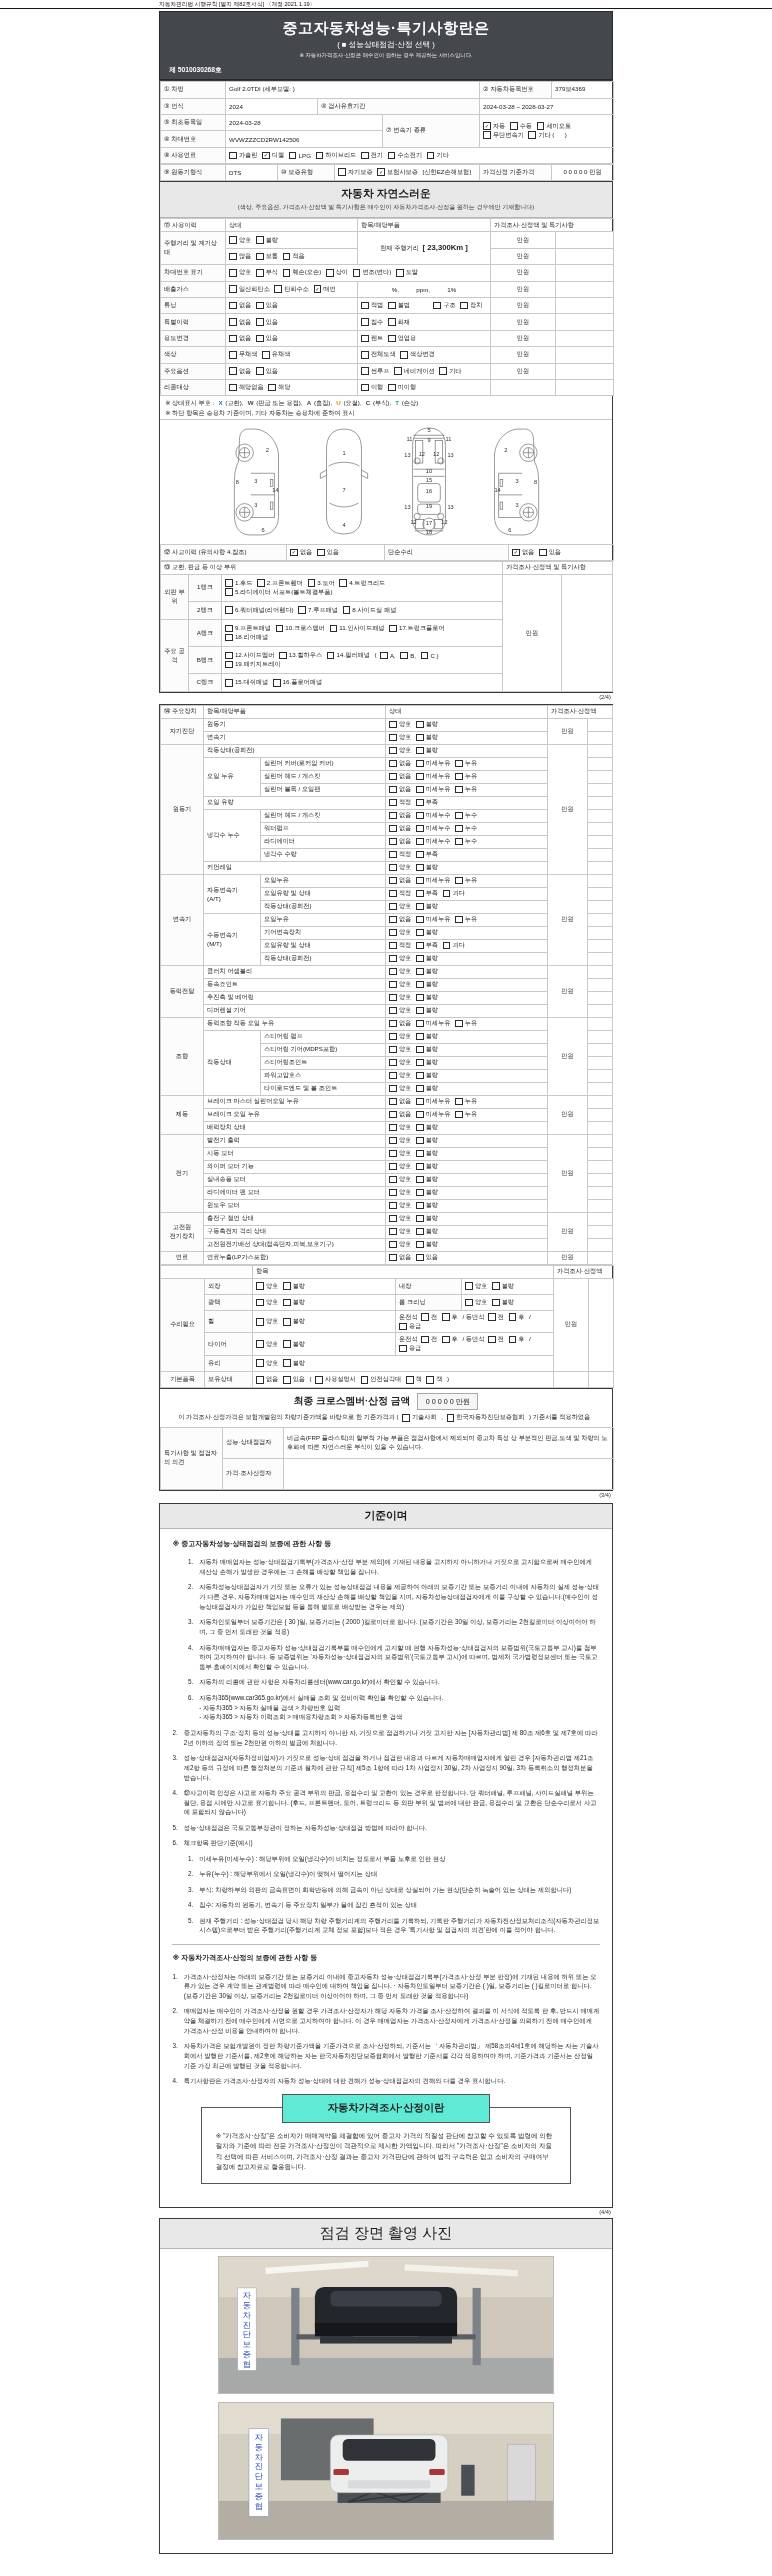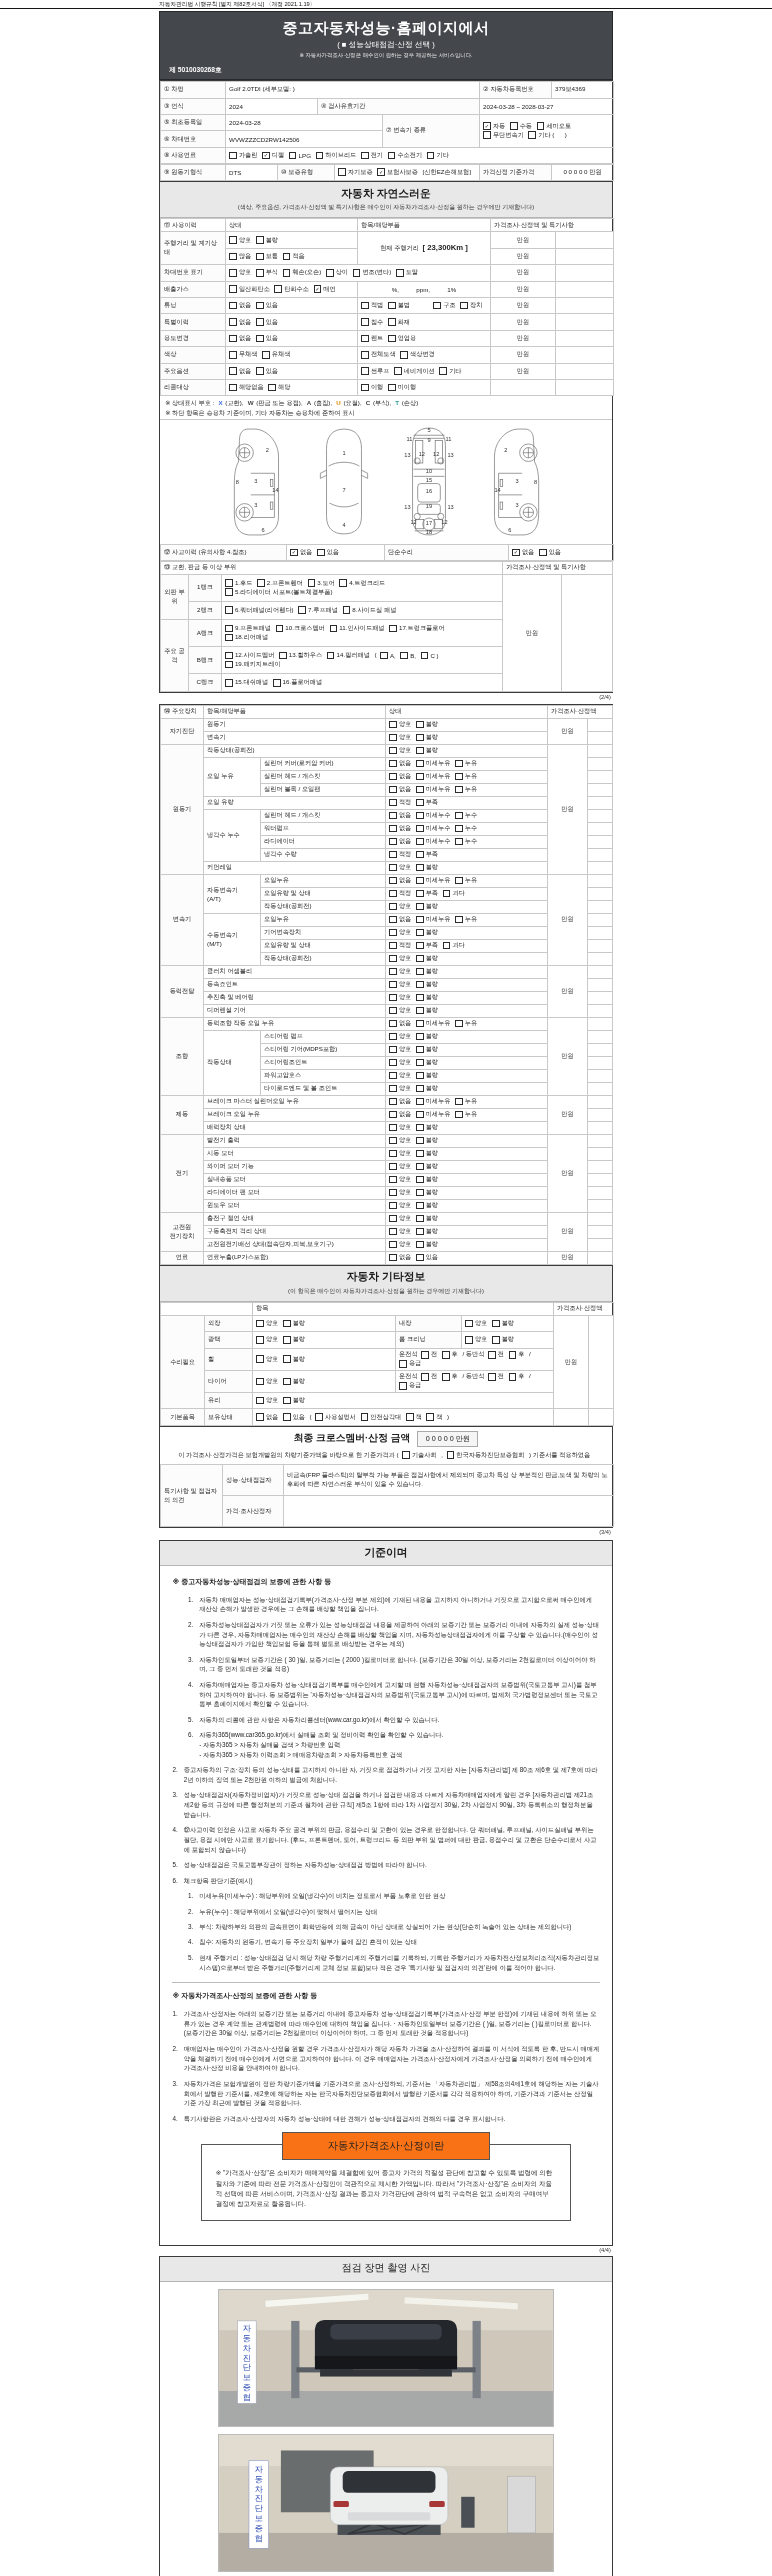--- a/index.html
+++ b/index.html
@@ -40,43 +40,43 @@
 .carsvg path,.carsvg rect,.carsvg circle,.carsvg line,.carsvg ellipse{fill:none;stroke:#6a6a6a;stroke-width:1.3;}
 .dev{background:#fcfcfc;text-align:left;white-space:pre-line;}
 .subcell{background:#fff;}
 .notice-body{padding:8.2px 12.4px 10.3px;font-size:6.3px;line-height:1.55;color:#1e1e1e;}
 .nh{font-size:7px;font-weight:bold;margin:2.1px 0 7.2px;}
 .ni{display:flex;margin:0 0 5.7px;}
 .ni .num{width:11.3px;min-width:11.3px;}
 .ni .txt{flex:1;white-space:pre-line;}
 .ind{margin-left:15.5px;}
 .valbox{border:0.8px solid #555;margin:20.6px 29px 13.4px;padding:0 13.4px 10.3px;position:relative;}
-.valbox .vt{border:0.8px solid #555;background:#f97316;width:206px;margin:-13.4px auto 8.2px;
- text-align:center;font-size:10.3px;font-weight:normal;padding:5.2px 0;}
+.valbox .vt{border:0.8px solid #555;background:#5eead4;width:206px;margin:-13.4px auto 8.2px;
+ text-align:center;font-size:10.3px;font-weight:bold;padding:5.2px 0;}
 .valbox .vx{font-size:6.5px;line-height:1.6;}
 .photo-body{padding:7.2px 0 13.4px;display:flex;flex-direction:column;align-items:center;gap:7.2px;}
 .photo{width:334px;height:136px;border:0.5px solid #bbb;display:block;}
 .finalband{border-top:1px solid #3a3a3a;padding:4.1px 0 4.6px;text-align:center;}
 .finalrow{display:flex;justify-content:center;align-items:center;gap:7.2px;}
 .finalrow .fl{font-size:9.8px;font-weight:bold;}
 .finalrow .fv{border:0.5px solid #aaa;background:#f5f5f5;font-size:7.2px;padding:2.1px 7.2px;}
 .finalnote{font-size:6px;margin-top:3.6px;}
 .gap6{height:3.1px;} .gap10{height:5.2px;}
 .pre{white-space:pre;}
 </style>
 </head>
 <body>
 
 <div class="topline"></div>
 
 <div class="page">
   <div class="topnote">자동차관리법 시행규칙 [별지 제82호서식] 〈개정 2021.1.19〉</div>
 
   <div class="hdrbox">
-    <div class="t">중고자동차성능·홈페이지에서</div>
+    <div class="t">중고자동차성능·특기사항란은</div>
     <div class="s">( ■ 성능상태점검·산정 선택 )</div>
     <div class="n">※ 자동차가격조사·산정은 매수인이 원하는 경우 제공하는 서비스입니다.</div>
     <div class="docno">제 5010030268호</div>
   </div>
 
   <div class="block">
     <table>
       <colgroup>
           <col style="width:65px">
           <col style="width:92px">
@@ -1171,24 +1171,20 @@
               </span><span class="cb">
                 <span class="bx"></span>
                 <span>있음</span>
               </span></td>
             <td class="price" rowspan="1">만원</td>
             <td class="x"></td>
           </tr>
         </tbody>
     </table>
 
-    <div class="band" style="border-top:1px solid #3a3a3a;">
-      <div class="bt">자동차 기타정보</div>
-      <div class="bs">(이 항목은 매수인이 자동차가격조사·산정을 원하는 경우에만 기재합니다)</div>
-    </div>
     <table>
       <colgroup>
           <col style="width:44px">
           <col style="width:48px">
           <col style="width:143px">
           <col style="width:66px">
           <col style="width:92px">
           <col style="width:35px">
           <col style="width:25px">
         </colgroup>
@@ -1464,21 +1460,21 @@
         <div class="vt">자동차가격조사·산정이란</div>
         <div class="vx">※ "가격조사·산정"은 소비자가 매매계약을 체결함에 있어 중고차 가격의 적절성 판단에 참고할 수 있도록 법령에 의한 절차와 기준에 따라 전문 가격조사·산정인이 객관적으로 제시한 가액입니다. 따라서 "가격조사·산정"은 소비자의 자율적 선택에 따른 서비스이며, 가격조사·산정 결과는 중고차 가격판단에 관하여 법적 구속력은 없고 소비자의 구매여부 결정에 참고자료로 활용됩니다.</div>
       </div>
     </div>
   </div>
   <div class="pager">(4/4)</div>
   <div class="gap6"></div>
 
   <div class="block">
     <div class="band">
-      <div class="bt" style="font-weight:normal;font-size:10px;">점검 장면 촬영 사진</div>
+      <div class="bt" style="font-weight:normal;font-size:15px;">점검 장면 촬영 사진</div>
     </div>
     <div class="photo-body">
       <svg class="photo" viewBox="0 0 648 264">
         <rect x="0" y="0" width="648" height="264" fill="#cfc8ba"></rect>
         <rect x="0" y="0" width="648" height="78" fill="#ded8cc"></rect>
         <rect x="90" y="14" width="200" height="12" fill="#f6f6f0" transform="rotate(-4 190 20)"></rect>
         <rect x="360" y="20" width="220" height="12" fill="#f2f2ea" transform="rotate(3 470 26)"></rect>
         <rect x="0" y="196" width="648" height="68" fill="#a7a9a8"></rect>
         <rect x="140" y="60" width="16" height="150" fill="#7d8288"></rect>
         <rect x="492" y="60" width="16" height="150" fill="#7d8288"></rect>

